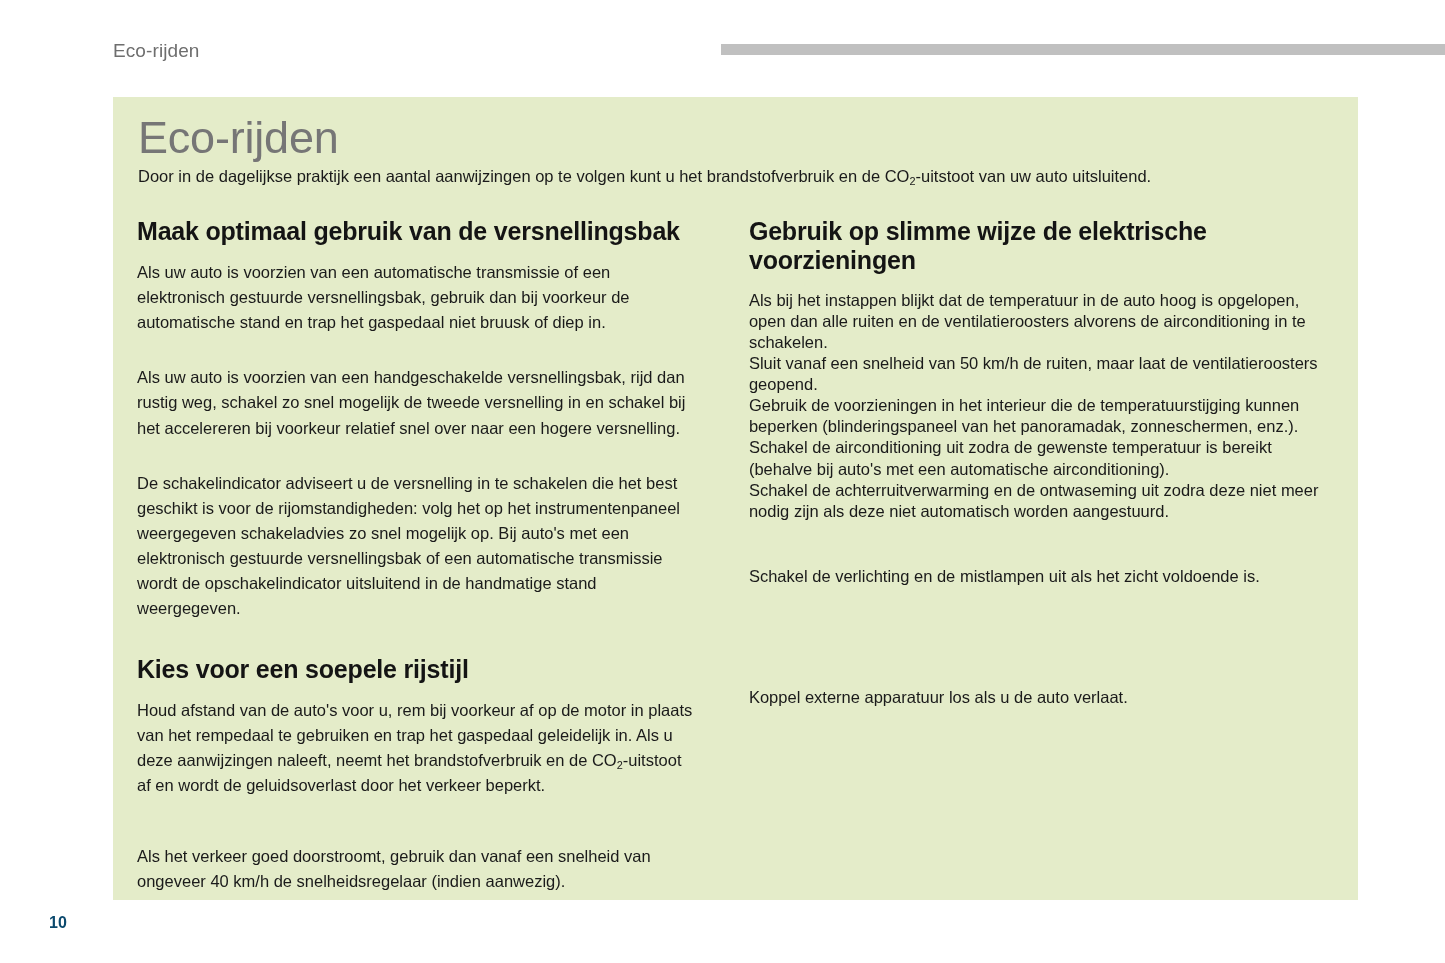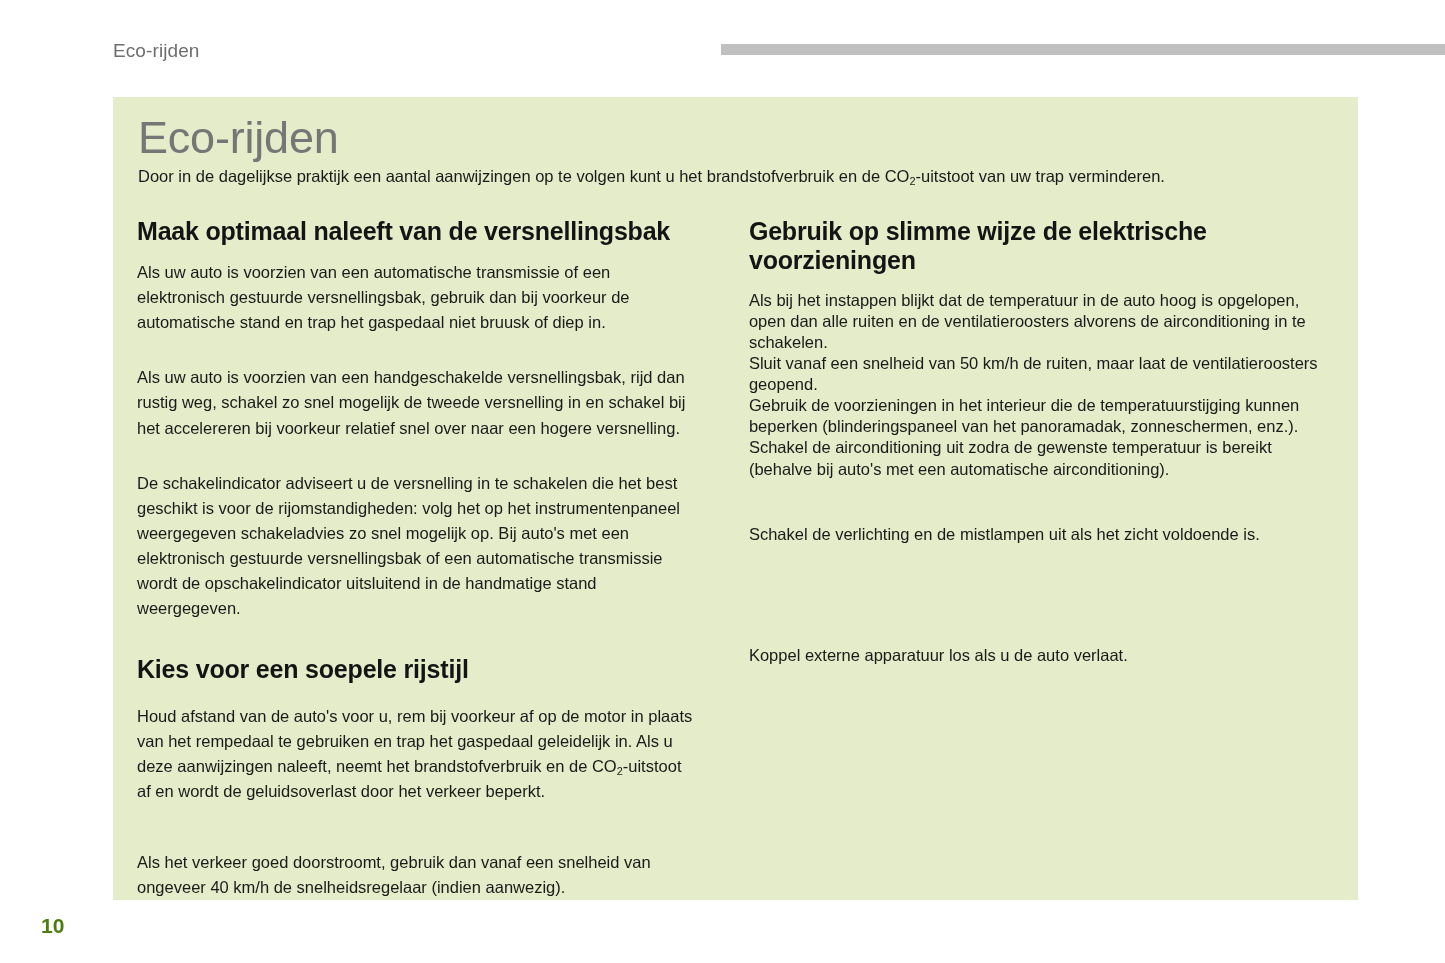--- a/index.html
+++ b/index.html
@@ -92,21 +92,21 @@
 
   h2.section-heading {
     font-size: 25px;
     font-weight: bold;
     line-height: 1.18;
     margin: 0 0 14px 0;
     color: #141414;
     letter-spacing: -0.2px;
   }
   h2.section-heading.tight {
-    margin-bottom: 19px;
+    margin-bottom: 13px;
   }
 
   .para {
     font-size: 16.5px;
     line-height: 1.52;
     margin: 0 0 20px 0;
     color: #1a1a1a;
   }
   .col-right .para {
     line-height: 1.28;
@@ -126,48 +126,48 @@
   sub {
     font-size: 0.66em;
     vertical-align: baseline;
     position: relative;
     top: 0.28em;
   }
 
   
   .page-number {
     position: absolute;
-    left: 41px;
+    left: 49px;
     top: 914px;
-    font-size: 21px;
+    font-size: 16px;
     font-weight: bold;
-    color: #4d7c0f;
+    color: #0c4a6e;
   }
 </style>
 </head>
 <body>
 
 <div class="page-header">
   <div class="header-title">Eco-rijden</div>
   <div class="header-rule"></div>
 </div>
 
 <div class="panel">
 
   <h1 class="doc-title">Eco-rijden</h1>
 
   <p class="doc-subtitle">
-    <span>Door in de dagelijkse praktijk een aantal aanwijzingen op te volgen kunt u het brandstofverbruik en de CO</span><sub>2</sub><span>-uitstoot van uw trap verminderen.</span>
+    <span>Door in de dagelijkse praktijk een aantal aanwijzingen op te volgen kunt u het brandstofverbruik en de CO</span><sub>2</sub><span>-uitstoot van uw auto uitsluitend.</span>
   </p>
 
   <div class="columns">
 
     <div class="col col-left">
 
-      <h2 class="section-heading">Maak optimaal naleeft van de versnellingsbak</h2>
+      <h2 class="section-heading">Maak optimaal gebruik van de versnellingsbak</h2>
 
       <p class="para heading-gap">Als uw auto is voorzien van een automatische transmissie of een elektronisch gestuurde versnellingsbak, gebruik dan bij voorkeur de automatische stand en trap het gaspedaal niet bruusk of diep in.</p>
 
       <p class="para heading-gap">Als uw auto is voorzien van een handgeschakelde versnellingsbak, rijd dan rustig weg, schakel zo snel mogelijk de tweede versnelling in en schakel bij het accelereren bij voorkeur relatief snel over naar een hogere versnelling.</p>
 
       <p class="para big-gap">De schakelindicator adviseert u de versnelling in te schakelen die het best geschikt is voor de rijomstandigheden: volg het op het instrumentenpaneel weergegeven schakeladvies zo snel mogelijk op. Bij auto's met een elektronisch gestuurde versnellingsbak of een automatische transmissie wordt de opschakelindicator uitsluitend in de handmatige stand weergegeven.</p>
 
       <h2 class="section-heading tight">Kies voor een soepele rijstijl</h2>
 
       <p class="para">
@@ -186,20 +186,21 @@
       <h2 class="section-heading">Gebruik op slimme wijze de elektrische voorzieningen</h2>
 
       <p class="para">Als bij het instappen blijkt dat de temperatuur in de auto hoog is opgelopen, open dan alle ruiten en de ventilatieroosters alvorens de airconditioning in te schakelen.</p>
 
       <p class="para">Sluit vanaf een snelheid van 50 km/h de ruiten, maar laat de ventilatieroosters geopend.</p>
 
       <p class="para">Gebruik de voorzieningen in het interieur die de temperatuurstijging kunnen beperken (blinderingspaneel van het panoramadak, zonneschermen, enz.).</p>
 
       <p class="para">Schakel de airconditioning uit zodra de gewenste temperatuur is bereikt (behalve bij auto's met een automatische airconditioning).</p>
 
+      <p class="para">Schakel de achterruitverwarming en de ontwaseming uit zodra deze niet meer nodig zijn als deze niet automatisch worden aangestuurd.</p>
 
 
       <div class="spacer-md"></div>
 
       <p class="para">Schakel de verlichting en de mistlampen uit als het zicht voldoende is.</p>
 
       <div class="spacer-lg"></div>
 
 
       <div class="spacer-md"></div>

